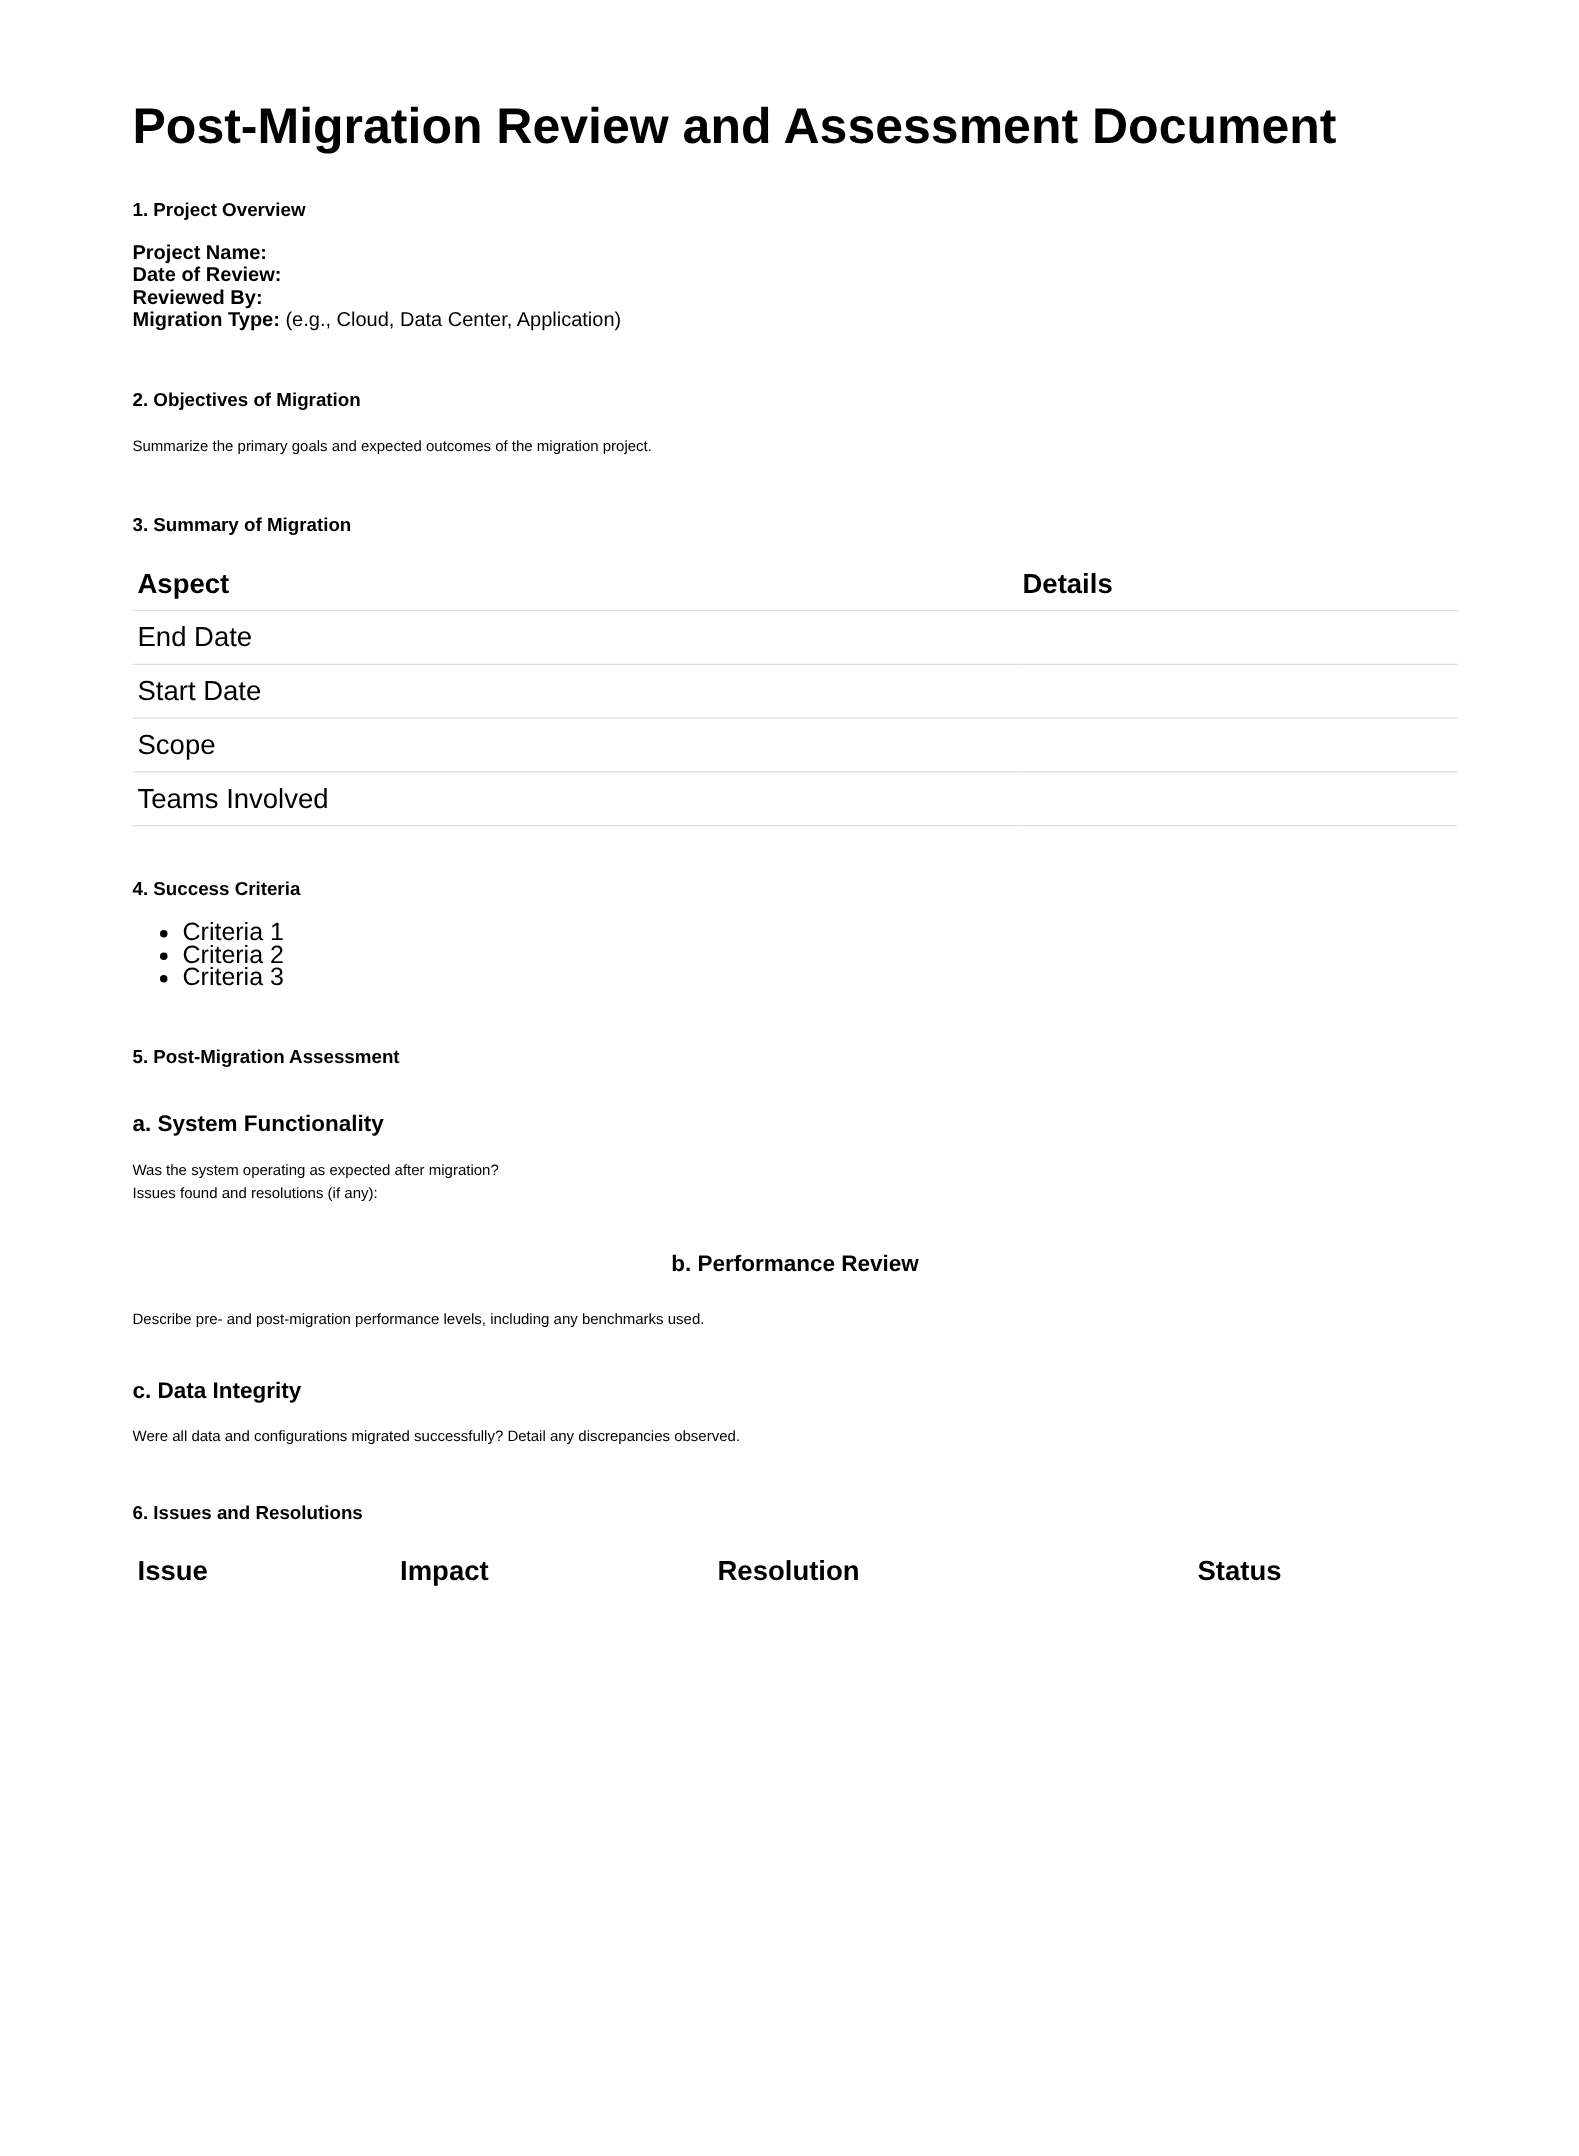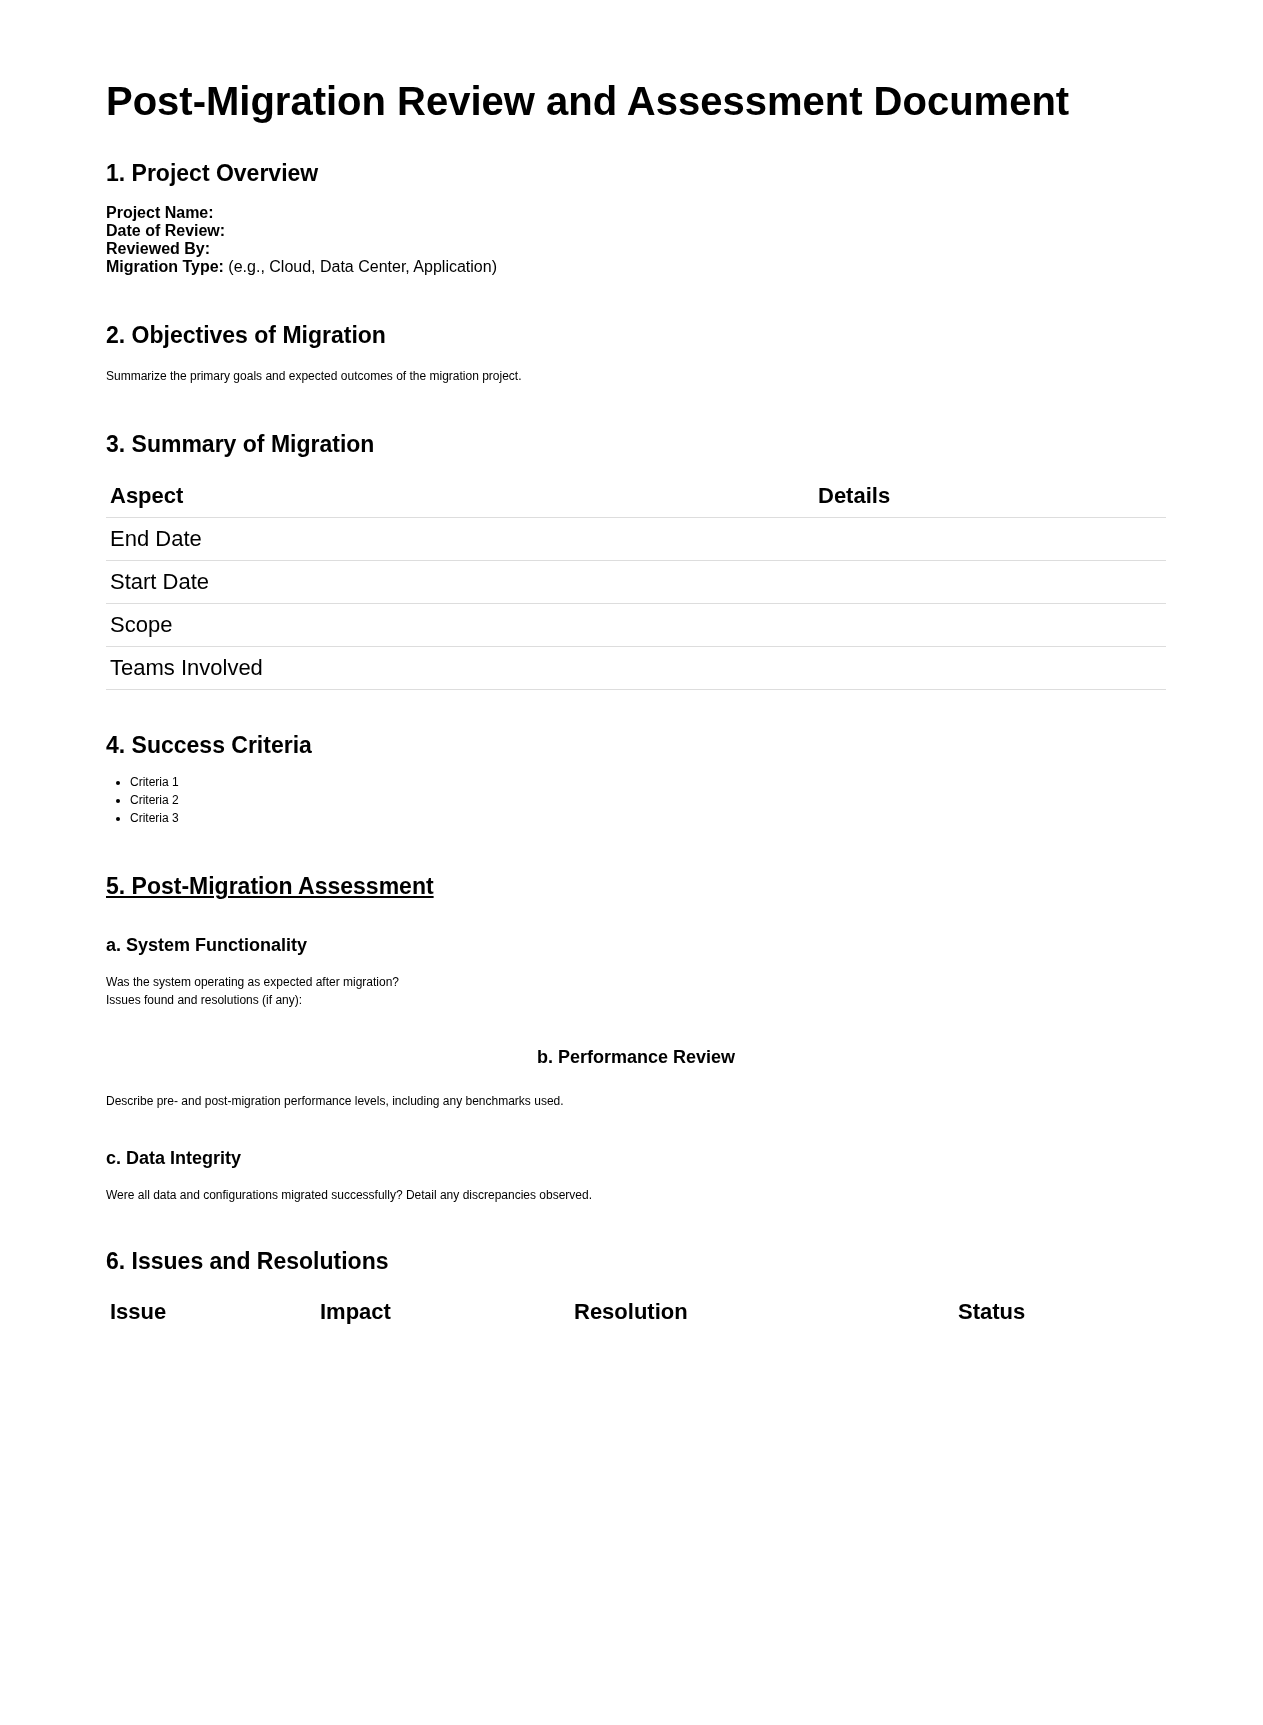--- a/index.html
+++ b/index.html
@@ -20,21 +20,21 @@
       width: 1060px;
     }
     h1 {
       font-size: 40px;
       font-weight: bold;
       margin: 0 0 36px 0;
       line-height: 1.15;
       letter-spacing: 0;
     }
     h2 {
-      font-size: 23px;
+      font-size: 15px;
       font-weight: bold;
       margin: 0 0 18px 0;
       line-height: 1.2;
     }
     h3 {
       font-size: 18px;
       font-weight: bold;
       margin: 0 0 14px 0;
       line-height: 1.2;
     }
@@ -60,28 +60,28 @@
       padding: 8px 4px 8px 4px;
       height: 19px;
       border-bottom: 1px solid #dddddd;
     }
     td {
       padding: 8px 4px;
       height: 19px;
       border-bottom: 1px solid #dddddd;
     }
     ul {
-      margin: 0;
+      margin: 16px;
       padding-left: 24px;
-      font-size: 12px;
+      font-size: 20px;
       line-height: 18px;
     }
     .subsection { margin-bottom: 30px; }
     .issues-table th { border-bottom: none; margin-left: 40px; }
-    .sec5-h2 { margin-bottom: 34px; text-decoration: underline; }
+    .sec5-h2 { margin-bottom: 34px; }
   </style>
 </head>
 <body>
 
 <div class="page">
 
   <h1>Post-Migration Review and Assessment Document</h1>
 
   <div class="section" style="margin-bottom:46px;">
     <h2 style="margin-bottom:16px;">1. Project Overview</h2>

